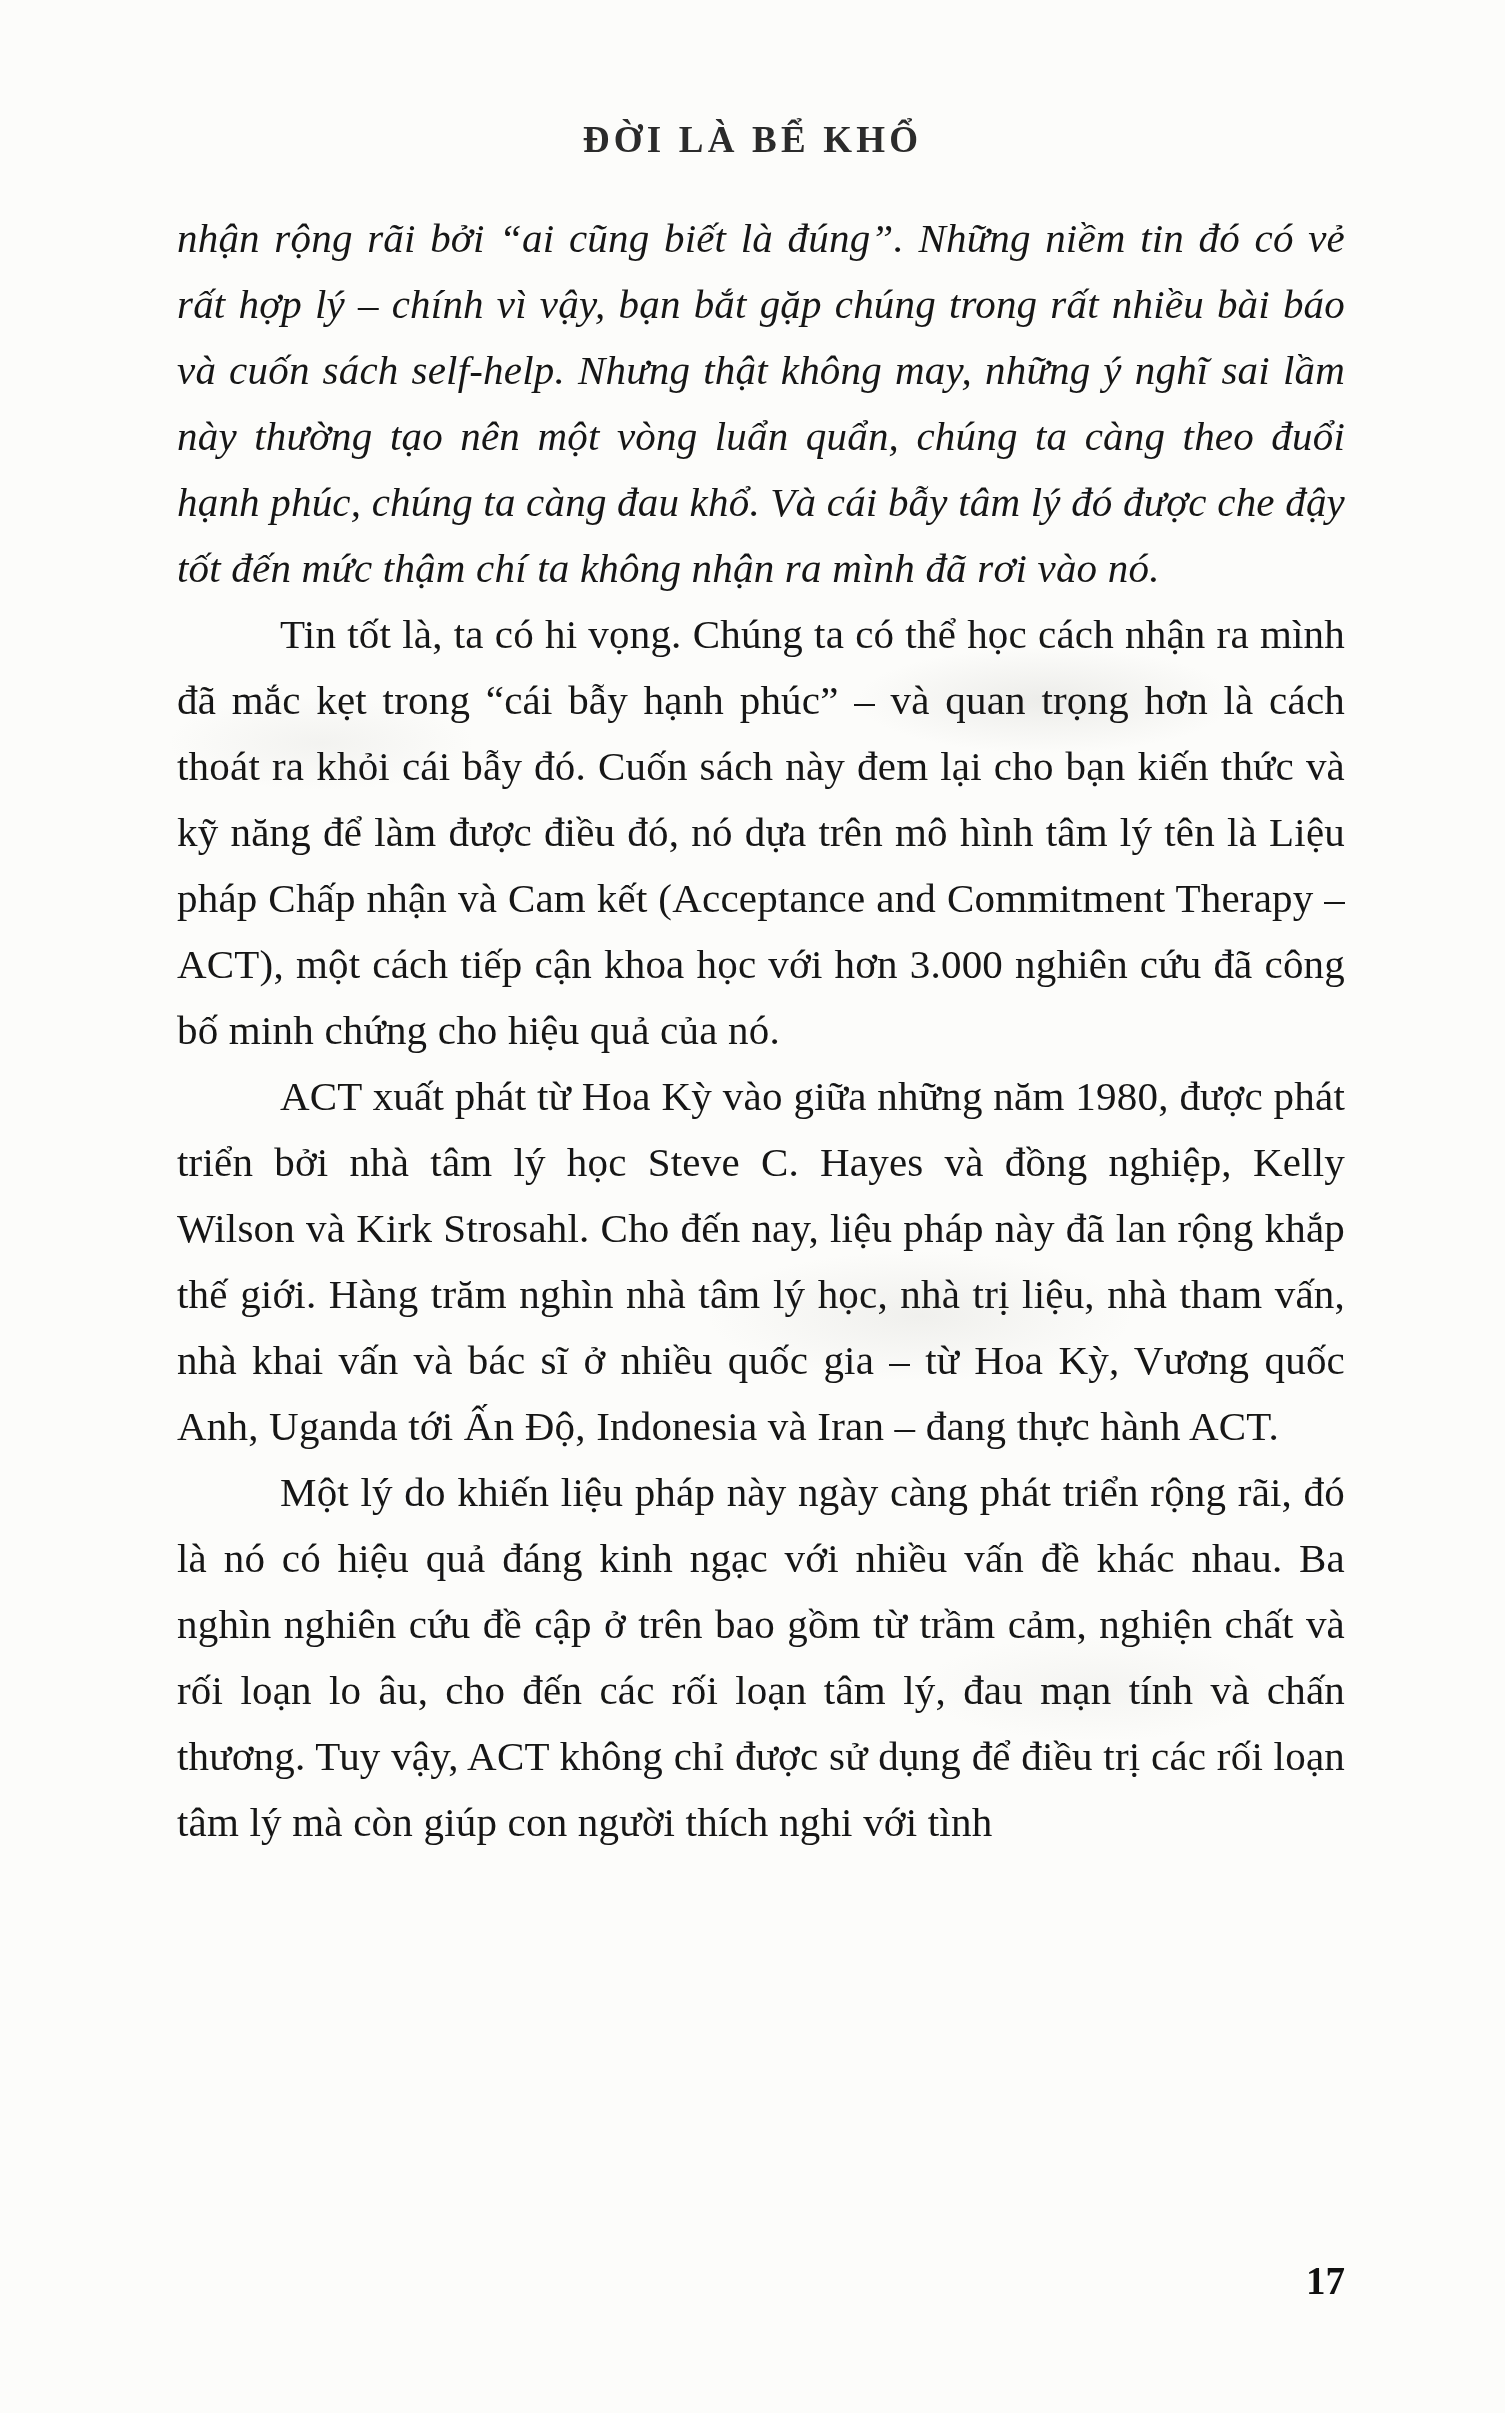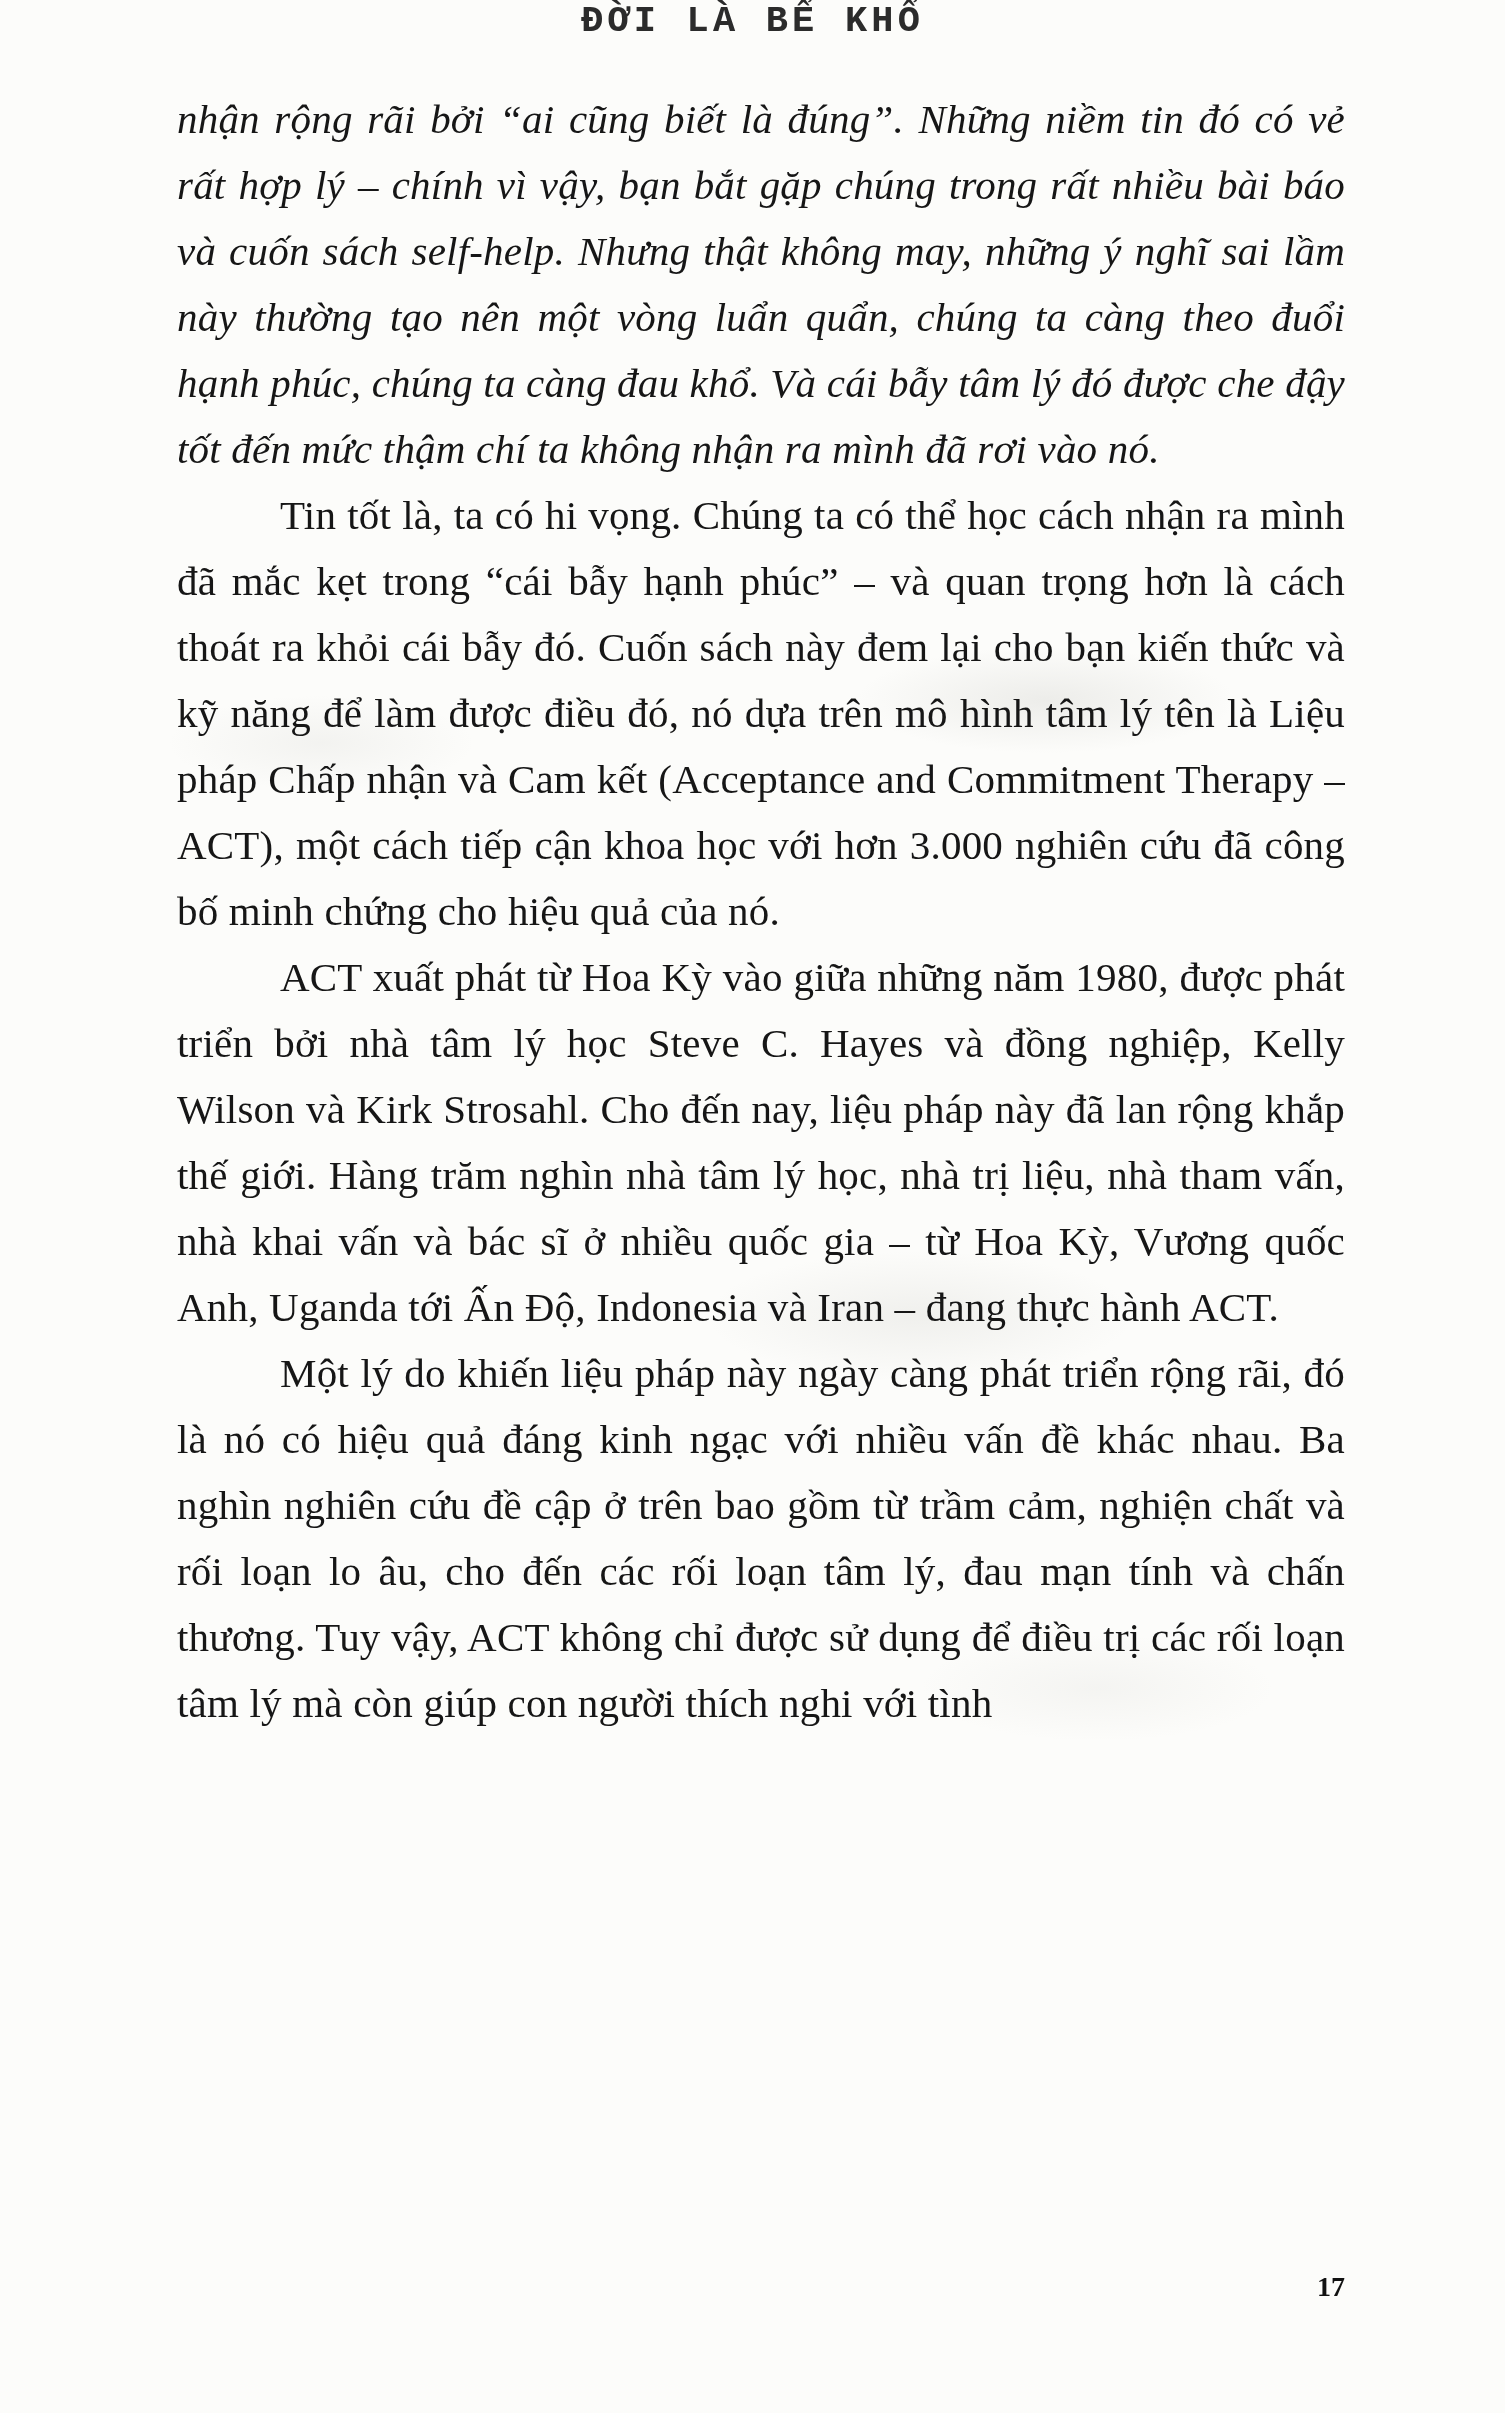--- a/index.html
+++ b/index.html
@@ -17,22 +17,23 @@
     background-image:
       radial-gradient(ellipse 270px 76px at 1046px 700px, rgba(175,175,168,0.20), transparent 70%),
       radial-gradient(ellipse 304px 93px at 920px 1316px, rgba(175,175,168,0.16), transparent 70%),
       radial-gradient(ellipse 219px 68px at 321px 743px, rgba(175,175,168,0.12), transparent 70%),
       radial-gradient(ellipse 253px 76px at 1097px 1688px, rgba(175,175,168,0.10), transparent 70%);
     font-family: "Liberation Serif", "DejaVu Serif", serif;
     color: #161616;
     overflow: hidden;
   }
   .running-header {
+    padding-top: 118px;
     text-align: center;
-    font-family: Liberation Mono, monospace;
+    font-family: Liberation Serif, serif;
     font-weight: 700;
     font-size: 37px;
     letter-spacing: 4.2px;
     color: #2b2b2b;
   }
   .body-text {
     margin: 44px 160px 0 177px;
     font-size: 41px;
     line-height: 66px;
     text-align: justify;
@@ -44,21 +45,21 @@
   }
   .body-text p.no-indent {
     text-indent: 0;
     font-style: italic;
   }
   .page-number {
     position: absolute;
     right: 160px;
     bottom: 110px;
     font-weight: 700;
-    font-size: 28px;
+    font-size: 39px;
     color: #111;
   }
 </style>
 </head>
 <body>
 
 <div class="page">
 
   <div class="running-header">ĐỜI LÀ BỂ KHỔ</div>
 

